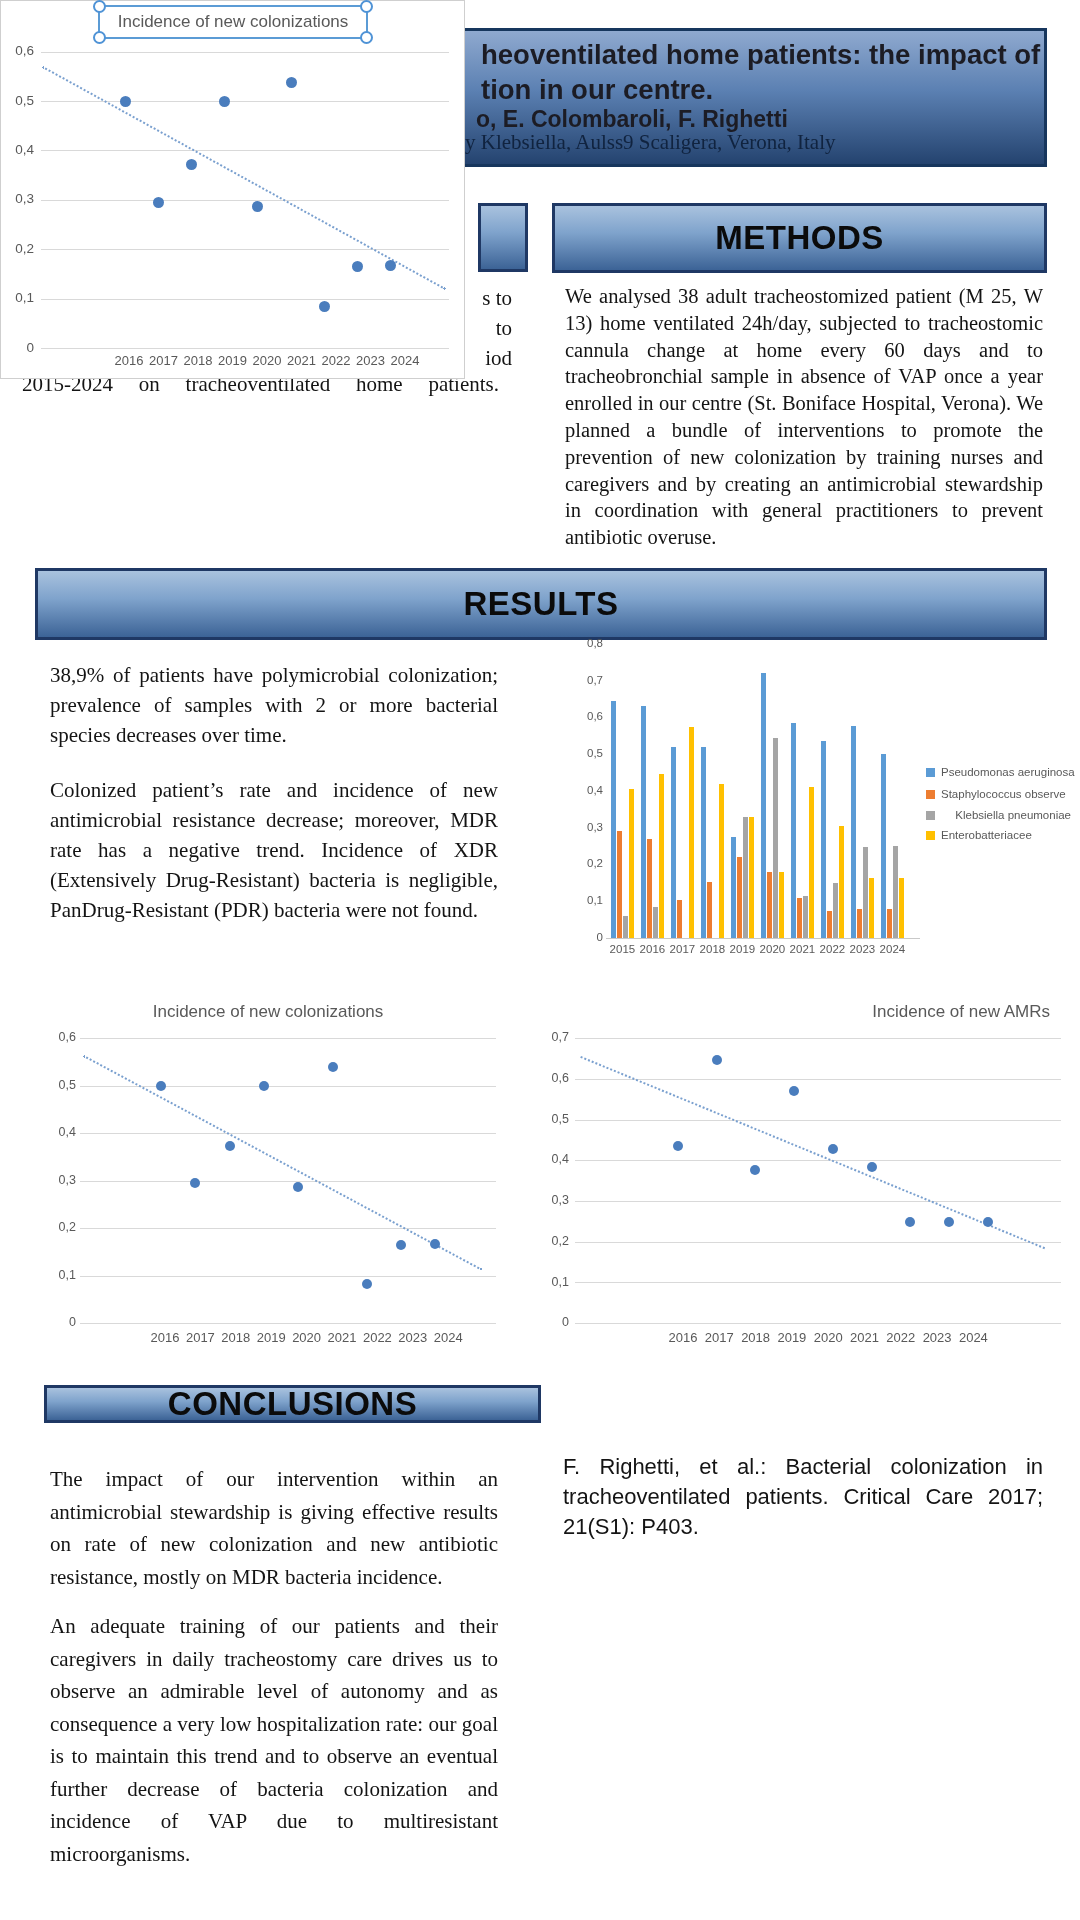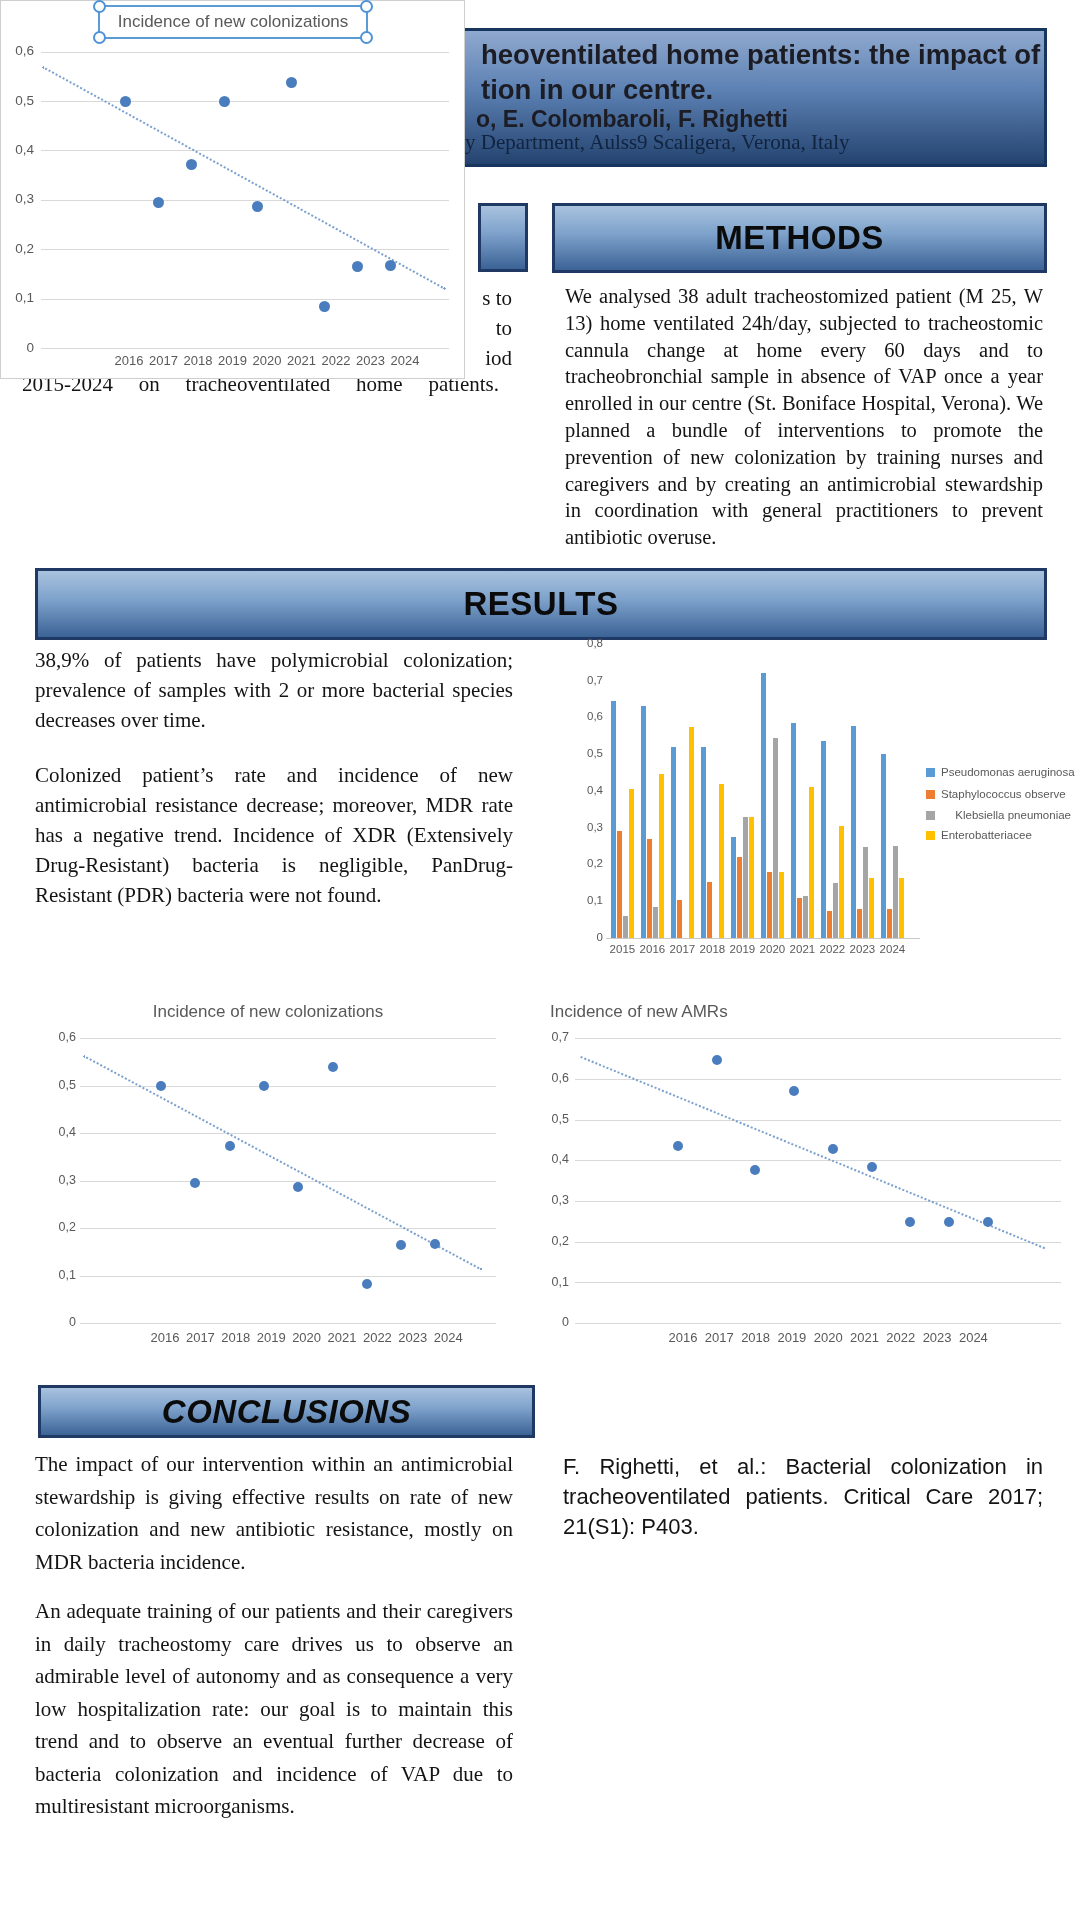--- a/index.html
+++ b/index.html
@@ -8,21 +8,21 @@
   .banner{position:absolute;box-sizing:border-box;border:3px solid #1f3864;
           background:linear-gradient(180deg,#a9c2de 0%,#7fa3cc 42%,#3c6396 100%);
           display:flex;align-items:center;justify-content:center;}
   .banner .h-label{font-weight:bold;font-size:33px;color:#0b0b0b;letter-spacing:.5px;}
   .title-banner{background:linear-gradient(180deg,#8fa9cf 0%,#5b80b2 45%,#24436f 100%);
           display:block;border-color:#17365d;}
   .t-line{position:absolute;white-space:nowrap;color:#1c1c24;font-weight:bold;}
   .serif{font-family:"Liberation Serif",serif;}
   .body-text{position:absolute;color:#141414;text-align:justify;
           font-family:"Liberation Serif",serif;}
-  .body-text p{margin:0;}
+  .body-text p{margin:15px;}
   .chart-box{position:absolute;}
   .floating-chart{background:#ffffff;border:1px solid #cfcfcf;z-index:40;}
   .sel-box{position:absolute;left:97px;top:4px;width:266px;height:30px;
           border:2px solid #5b9bd5;background:#ffffff;z-index:5;
           display:flex;align-items:center;justify-content:center;}
   .sel-box .ttl{font-size:17px;color:#595959;white-space:nowrap;}
   .handle{position:absolute;width:9px;height:9px;border-radius:50%;
           border:2px solid #4f93d6;background:#ffffff;}
   .h-tl{left:-7px;top:-7px;} .h-tr{right:-7px;top:-7px;}
   .h-bl{left:-7px;bottom:-7px;} .h-br{right:-7px;bottom:-7px;}
@@ -34,21 +34,21 @@
 </style>
 </head>
 <body>
 
 <div class="poster">
 
   <div class="banner title-banner" style="left:35px;top:28px;width:1012px;height:139px;">
     <div class="t-line" style="left:443px;top:8px;font-size:27.5px;">heoventilated home patients: the impact of</div>
     <div class="t-line" style="left:443px;top:43px;font-size:27.5px;">tion in our centre.</div>
     <div class="t-line" style="left:438px;top:75px;font-size:23px;">o, E. Colombaroli, F. Righetti</div>
-    <div class="t-line serif" style="left:427px;top:99px;font-size:21px;font-weight:normal;color:#10233f;">y Department, Aulss9 Scaligera, Verona, Italy</div>
+    <div class="t-line serif" style="left:427px;top:99px;font-size:21px;font-weight:normal;color:#10233f;">y Klebsiella, Aulss9 Scaligera, Verona, Italy</div>
   </div>
 
   <div class="banner" style="left:478px;top:203px;width:50px;height:69px;"></div>
   <div class="bg-frag-line" style="left:455px;top:286px;">s to</div>
   <div class="bg-frag-line" style="left:455px;top:316px;">to</div>
   <div class="bg-frag-line" style="left:455px;top:346px;">iod</div>
   <div class="bg-last-line">2015-2024 on tracheoventilated home patients.</div>
 
   <div class="banner" style="left:552px;top:203px;width:495px;height:70px;">
     <span class="h-label">METHODS</span>
@@ -198,24 +198,24 @@
       <div style="left: 61px; top: 56.415px; width: 501.884px; height: 0px; border-top: 2.6px dotted rgb(122, 160, 207); transform-origin: 0px 0px; transform: rotate(0.391033rad); position: absolute;"></div>
       <div style="left: 153px; top: 140.955px; width: 10px; height: 10px; border-radius: 50%; background: rgb(74, 125, 189); position: absolute;"></div>
       <div style="left: 191.7px; top: 55.485px; width: 10px; height: 10px; border-radius: 50%; background: rgb(74, 125, 189); position: absolute;"></div>
       <div style="left: 230.4px; top: 165.375px; width: 10px; height: 10px; border-radius: 50%; background: rgb(74, 125, 189); position: absolute;"></div>
       <div style="left: 269.1px; top: 86.01px; width: 10px; height: 10px; border-radius: 50%; background: rgb(74, 125, 189); position: absolute;"></div>
       <div style="left: 307.8px; top: 144.211px; width: 10px; height: 10px; border-radius: 50%; background: rgb(74, 125, 189); position: absolute;"></div>
       <div style="left: 346.5px; top: 162.119px; width: 10px; height: 10px; border-radius: 50%; background: rgb(74, 125, 189); position: absolute;"></div>
       <div style="left: 385.2px; top: 217.471px; width: 10px; height: 10px; border-radius: 50%; background: rgb(74, 125, 189); position: absolute;"></div>
       <div style="left: 423.9px; top: 217.064px; width: 10px; height: 10px; border-radius: 50%; background: rgb(74, 125, 189); position: absolute;"></div>
       <div style="left: 462.6px; top: 217.064px; width: 10px; height: 10px; border-radius: 50%; background: rgb(74, 125, 189); position: absolute;"></div>
-      <div style="left: 30px; top: 2px; width: 500px; text-align: left; font-size: 17px; color: rgb(89, 89, 89); position: absolute;">Incidence of new AMRs</div>
-    </div>
-
-  <div class="banner" style="left:38px;top:1385px;width:497px;height:53px;font-style:italic;">
+      <div style="left: 30px; top: 2px; width: 500px; text-align: right; font-size: 17px; color: rgb(89, 89, 89); position: absolute;">Incidence of new AMRs</div>
+    </div>
+
+  <div class="banner" style="left:44px;top:1385px;width:497px;height:38px;">
     <span class="h-label">CONCLUSIONS</span>
   </div>
   <div class="body-text" style="left:35px;top:1448px;width:478px;font-size:21px;line-height:32.5px;">
     <p style="margin-bottom:17px;">The impact of our intervention within an antimicrobial stewardship is giving effective results on rate of new colonization and new antibiotic resistance, mostly on MDR bacteria incidence.</p>
     <p>An adequate training of our patients and their caregivers in daily tracheostomy care drives us to observe an admirable level of autonomy and as consequence a very low hospitalization rate: our goal is to maintain this trend and to observe an eventual further decrease of bacteria colonization and incidence of VAP due to multiresistant microorganisms.</p>
   </div>
 
   <div class="body-text" style="left:563px;top:1452px;width:480px;font-size:22px;line-height:30px;font-family:'Liberation Sans',sans-serif;">F. Righetti, et al.: Bacterial colonization in tracheoventilated patients. Critical Care 2017; 21(S1): P403.</div>
 
   <div id="chart-floating" class="chart-box floating-chart" style="left:0;top:0;width:463px;height:377px;">

